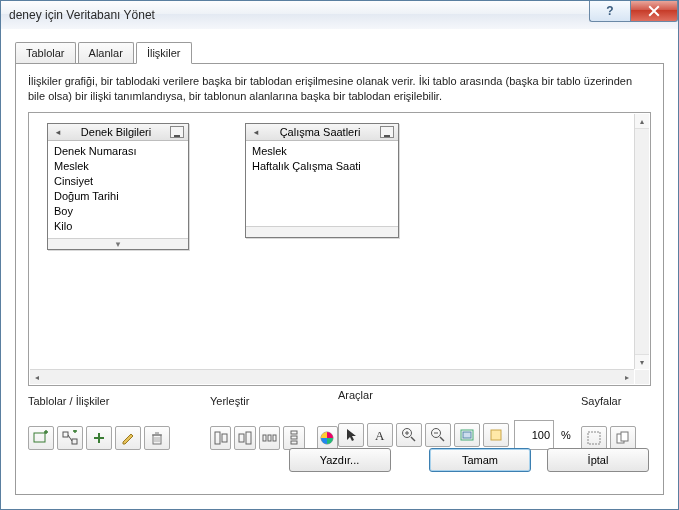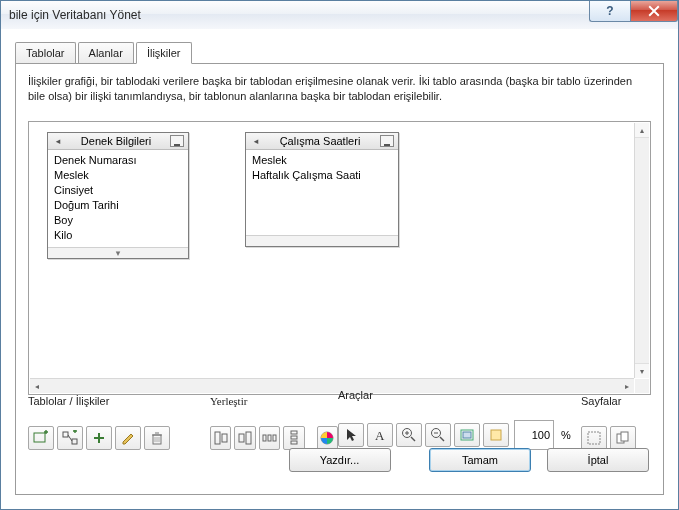--- a/index.html
+++ b/index.html
@@ -12,21 +12,21 @@
   .tbtn.help{background:linear-gradient(#f7fbff,#d7e5f4);border-bottom-left-radius:3px;border-right:none;}
   .tbtn.close{background:linear-gradient(#e9a59a,#d1594a 45%,#c63b28 46%,#df6f5f);color:#fff;width:46px;border-bottom-right-radius:3px;}
   .tbtn.close svg{width:12px;height:12px;}
   
   .client{position:absolute;left:0;right:0;top:28px;bottom:0;background:#fff;padding:10px 14px 12px 14px;box-sizing:border-box;}
   
   .tabstrip{height:22px;position:relative;margin-top:2px;}
   .tabstrip .tab{display:inline-block;height:20px;line-height:20px;padding:0 10px;border:1px solid #9b9b9b;border-bottom:none;background:linear-gradient(#fbfbfb,#ececec);margin-right:-1px;position:relative;top:1px;border-top-left-radius:2px;border-top-right-radius:2px;cursor:pointer;color:#222;font-size:11px;}
   .tabstrip .tab.active{background:#fff;border-bottom:1px solid #fff;z-index:2;}
   .tabpanel{border:1px solid #9b9b9b;background:#fff;padding:8px 12px 10px 12px;box-sizing:border-box;height:432px;position:relative;}
-  .desc{font-size:11px;line-height:15px;color:#222;margin:2px 0 17px 0;}
+  .desc{font-size:11px;line-height:15px;color:#222;margin:2px 0 8px 0;}
   
   .canvasWrap{border:1px solid #a0a0a0;background:#fff;position:relative;height:272px;}
   .canvas{position:absolute;left:2px;right:16px;top:2px;bottom:16px;background:#fff;overflow:hidden;}
   .vscroll{position:absolute;right:1px;top:1px;bottom:16px;width:14px;background:#f1f1f1;border-left:1px solid #d8d8d8;}
   .vscroll .up,.vscroll .down{height:14px;background:#f7f7f7;display:flex;align-items:center;justify-content:center;color:#666;font-size:8px;}
   .vscroll .up{border-bottom:1px solid #e0e0e0;}
   .vscroll .down{position:absolute;bottom:0;left:0;right:0;border-top:1px solid #e0e0e0;}
   .hscroll{position:absolute;left:1px;right:16px;bottom:1px;height:14px;background:#f1f1f1;border-top:1px solid #d8d8d8;}
   .hscroll .l,.hscroll .r{width:14px;height:100%;display:inline-flex;align-items:center;justify-content:center;color:#666;font-size:8px;}
   .hscroll .r{float:right;}
@@ -55,21 +55,21 @@
   .pushbtn{min-width:72px;height:22px;border:1px solid #8a8a8a;border-radius:3px;background:linear-gradient(#fcfcfc,#e7e7e7);padding:0 14px;font-size:11px;cursor:pointer;display:inline-flex;align-items:center;justify-content:center;}
   .rightbtns{position:absolute;right:14px;display:flex;gap:16px;}
   .pushbtn.default{border:1px solid #3c7fb1;box-shadow:0 0 0 1px #a7d1ec inset;}
 </style>
 </head>
 <body>
 
 <div class="window">
 
   <div class="titlebar">
-    <span class="title">bile için Veritabanı Yönet</span>
+    <span class="title">deney için Veritabanı Yönet</span>
     <div class="btns">
       <div class="tbtn help">
         <span style="font-weight:bold;color:#3a5c7e;">?</span>
       </div>
       <div class="tbtn close">
         <svg viewBox="0 0 10 10">
             <path d="M1 1 L9 9 M9 1 L1 9" stroke="#fff" stroke-width="1.6" fill="none"></path>
           </svg>
       </div>
     </div>
@@ -172,21 +172,21 @@
             <div class="tbbtn">
               <svg viewBox="0 0 16 16">
                   <rect x="4" y="5" width="8" height="9" fill="none" stroke="#777"></rect>
                   <path d="M3 5 h10 M6 3 h4" stroke="#777"></path>
                   <path d="M6 7 v5 M8 7 v5 M10 7 v5" stroke="#aaa"></path>
                 </svg>
             </div>
           </div>
         </div>
 
-        <div class="tg" style="width:128px;font-family:Liberation Serif, serif;">
+        <div class="tg" style="width:128px;">
           <div class="lbl">Yerleştir</div>
           <div class="row">
             <div class="tbbtn">
                 <svg viewBox="0 0 16 16">
                   <rect x="2" y="2" width="5" height="12" fill="none" stroke="#666"></rect>
                   <rect x="9" y="4" width="5" height="8" fill="none" stroke="#666"></rect>
                 </svg>
               </div>
             <div class="tbbtn">
                 <svg viewBox="0 0 16 16">

